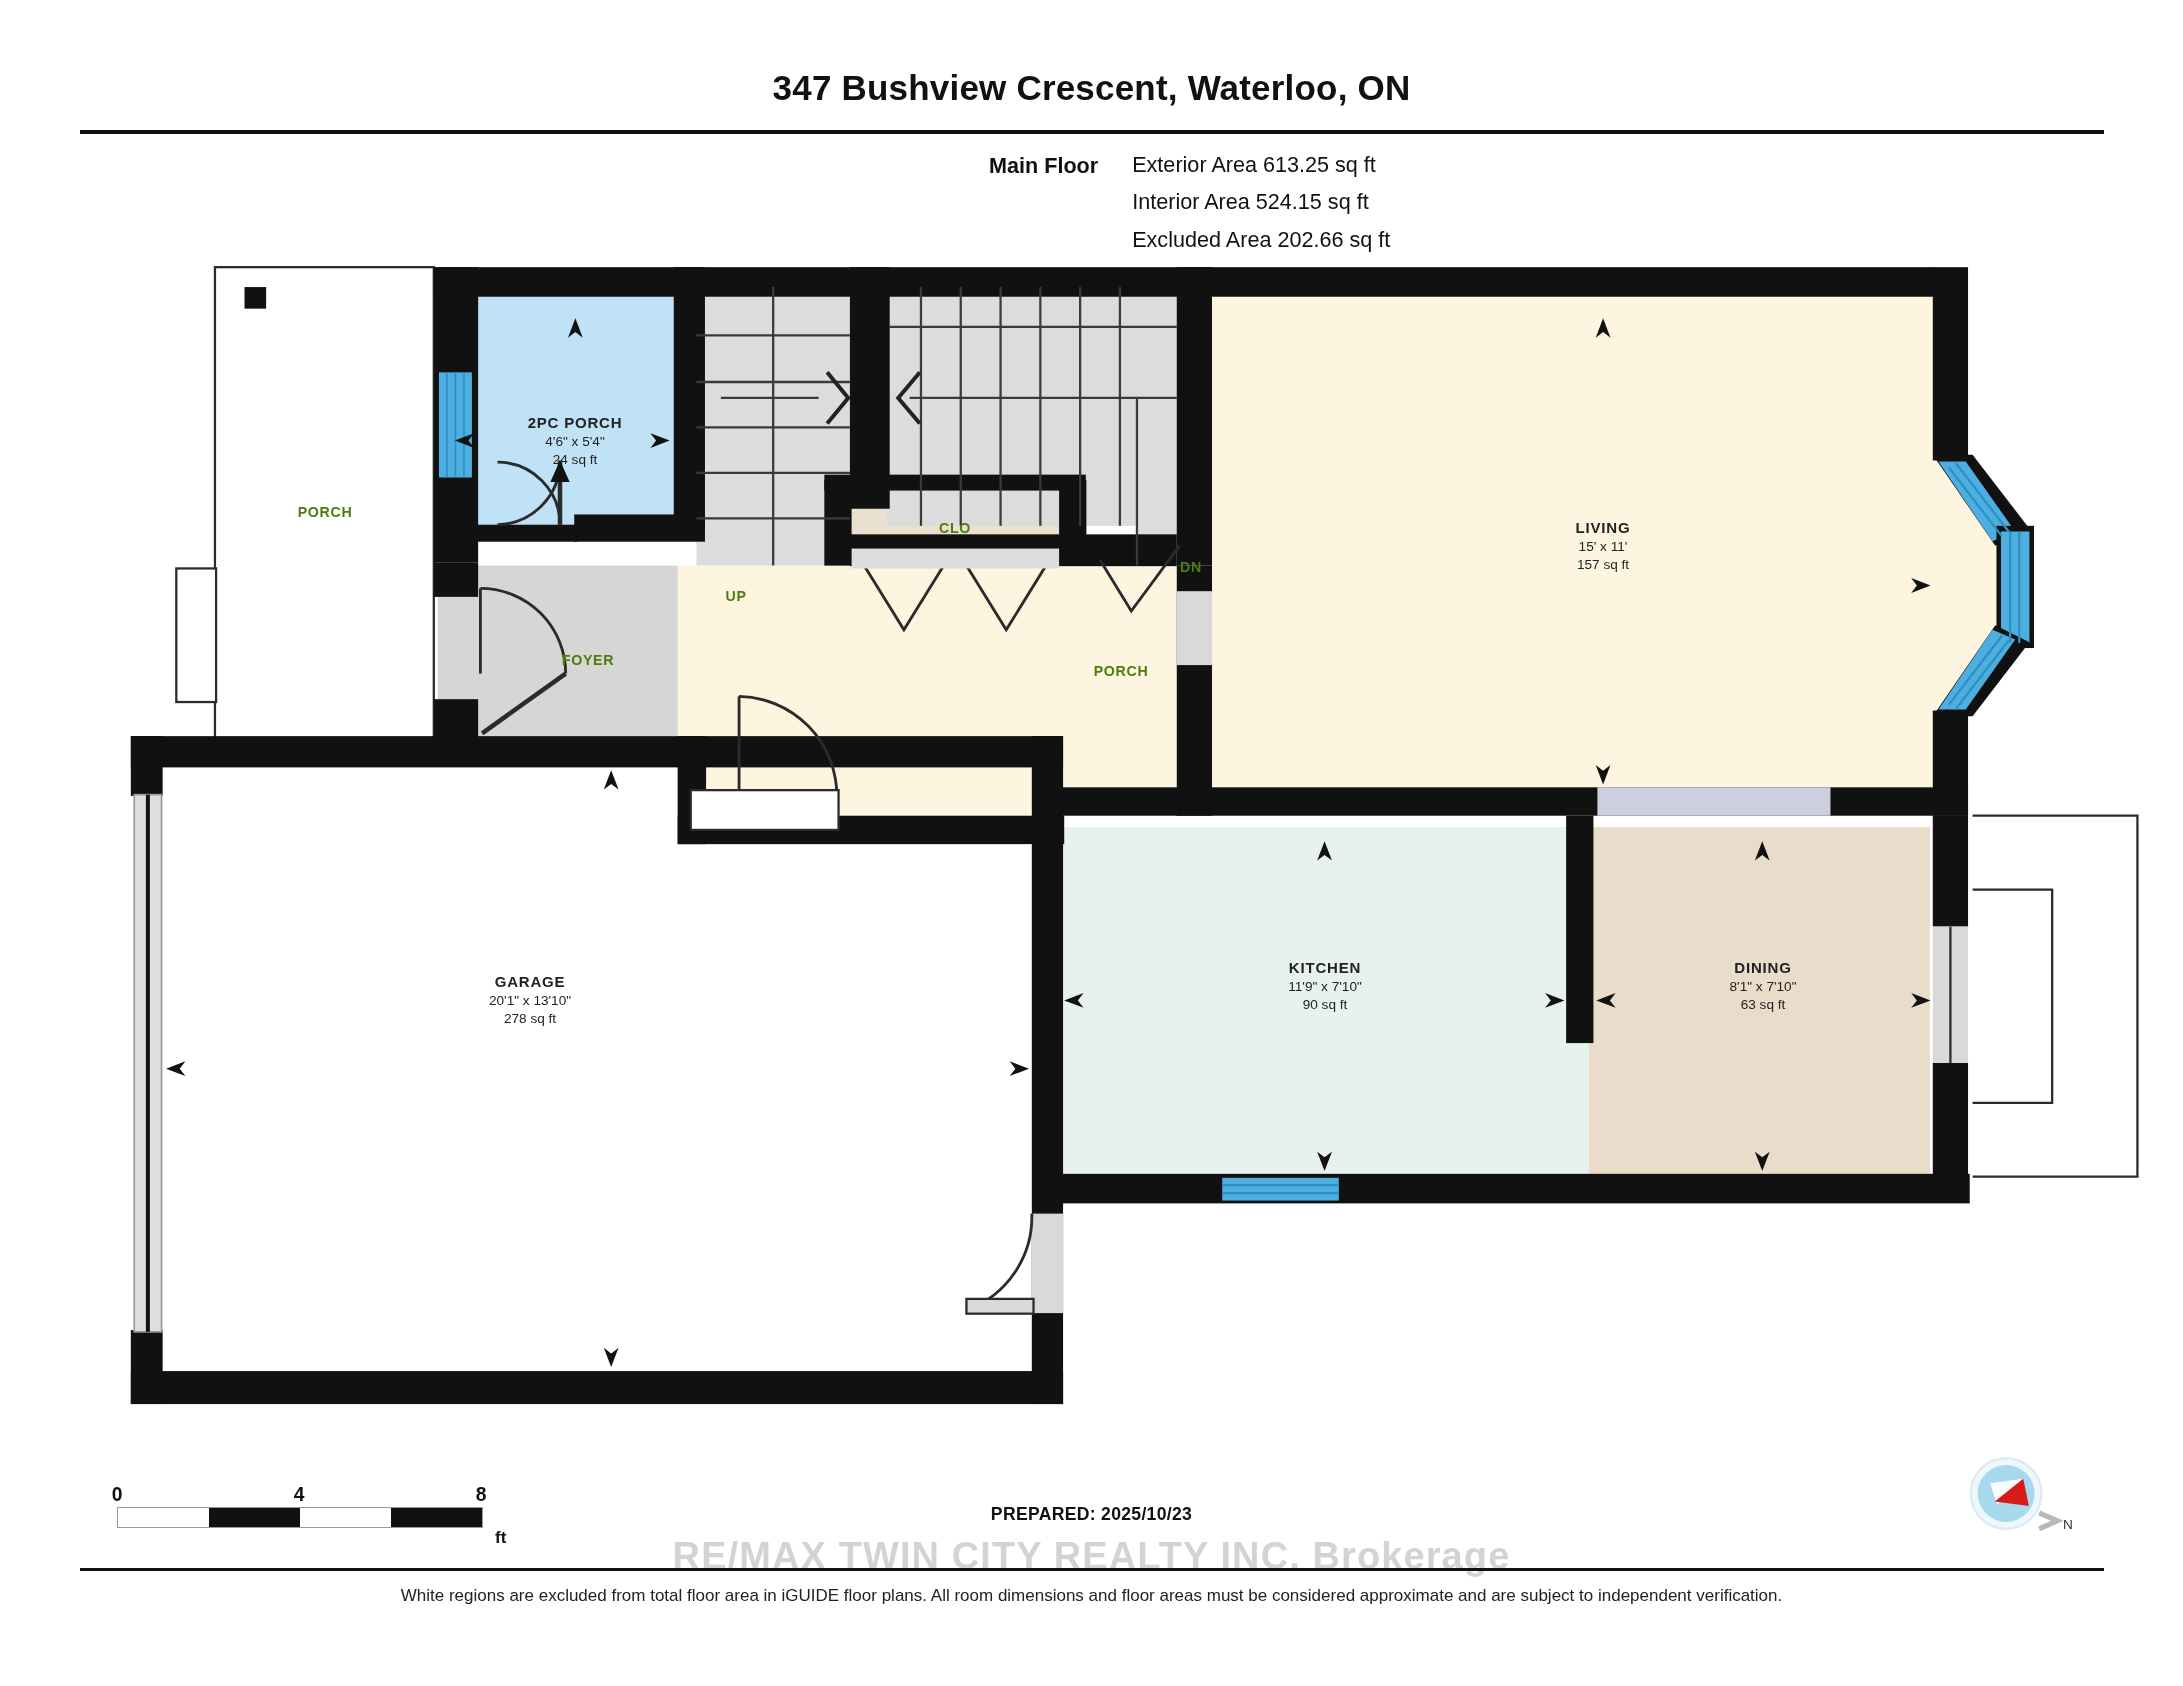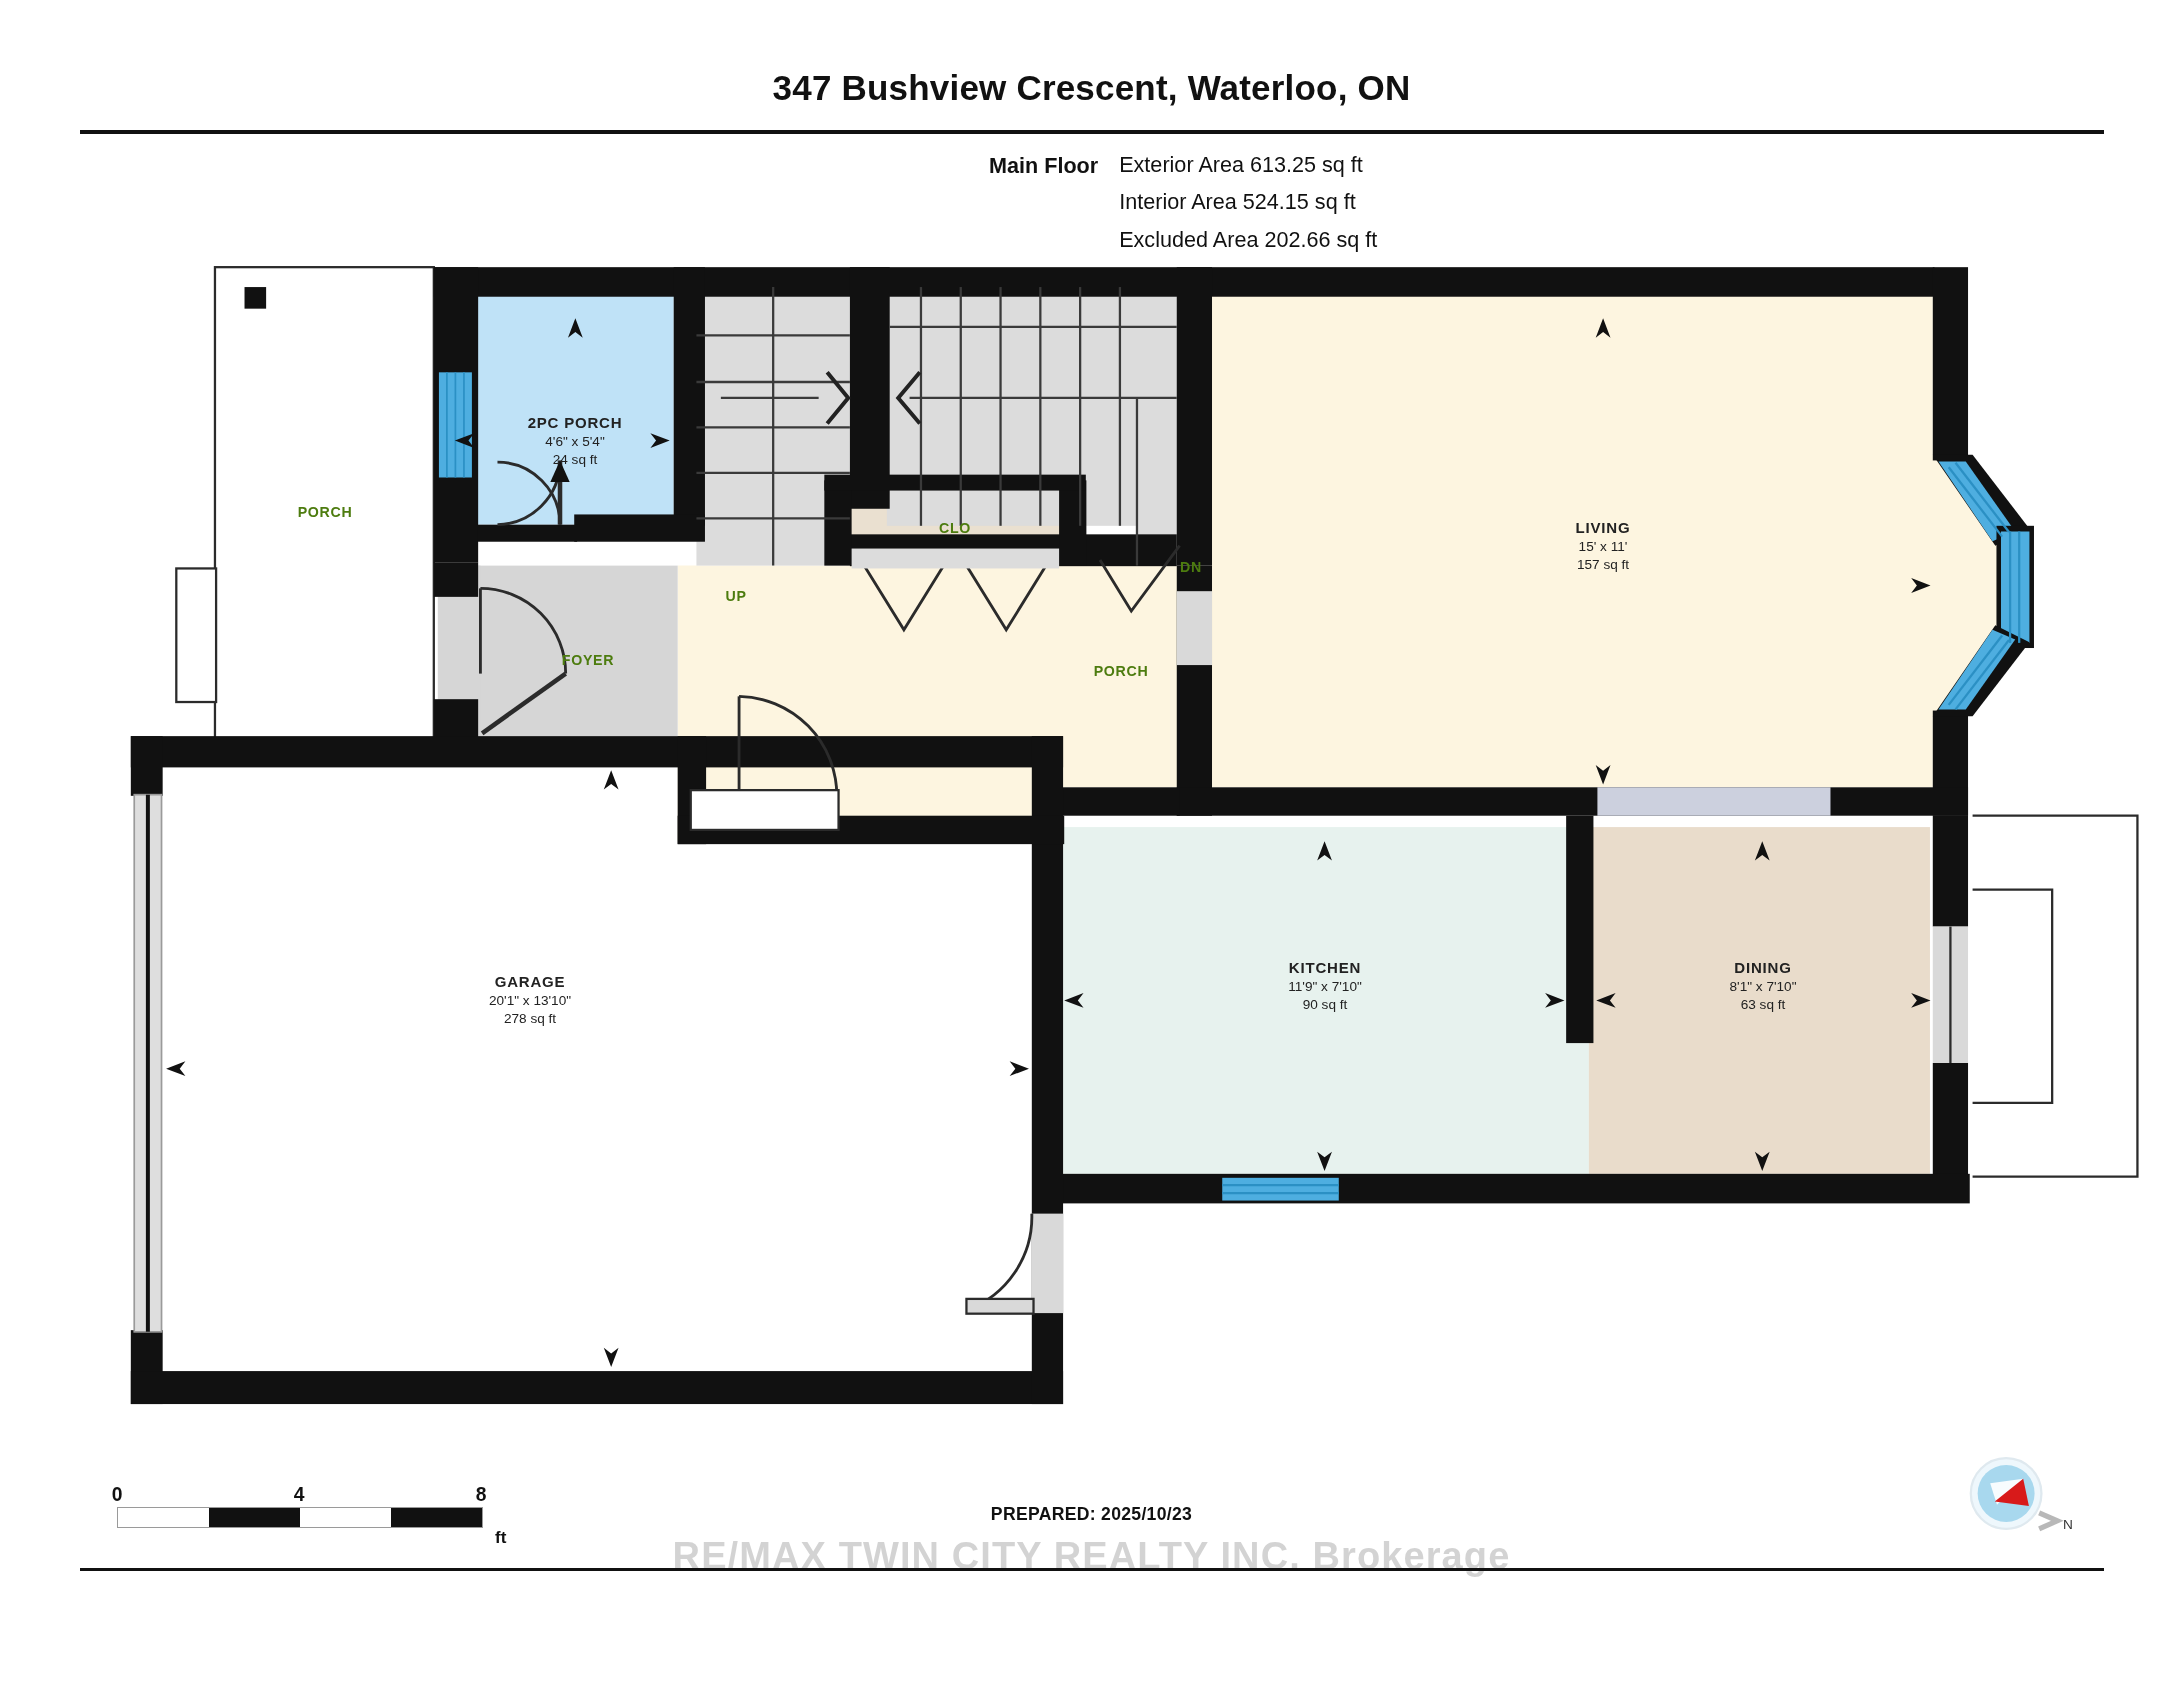--- a/index.html
+++ b/index.html
@@ -11,21 +11,21 @@
 
   
   #title{
     position:absolute;left:0;top:68px;width:2183px;text-align:center;
     font-size:35px;font-weight:bold;letter-spacing:0.2px;color:#111;
   }
   #header-rule{
     position:absolute;left:80px;top:130px;width:2024px;height:4px;background:#111;
   }
   #floor-info{
-    position:absolute;left:989px;top:152px;display:flex;gap:21px;
+    position:absolute;left:989px;top:152px;display:flex;gap:34px;
   }
   #floor-info .floor-name{
     font-size:21.6px;font-weight:bold;white-space:nowrap;padding-top:1.1px;
   }
   #floor-info .areas{display:flex;flex-direction:column;gap:11.4px;}
   #floor-info .areas div{font-size:21.6px;white-space:nowrap;}
 
   
   #plan{position:absolute;left:0;top:0;width:2183px;height:1686px;}
   #plan svg{display:block;}
@@ -367,15 +367,16 @@
       <polygon points="118,52 72,98 60,60" fill="#ffffff" opacity=".92"></polygon>
       <polygon points="118,52 128,100 68,92" fill="#d81a1a"></polygon>
       <g opacity=".35">
         <path d="M146,112 L178,126 L146,140" fill="none" stroke="#333" stroke-width="9"></path>
       </g>
       <text x="188" y="140" font-family="Liberation Sans, sans-serif" font-size="24" fill="#333">N</text>
     </svg>
   </div>
 
   <div id="footer-rule"></div>
+  <div id="disclaimer">White regions are excluded from total floor area in iGUIDE floor plans. All room dimensions and floor areas must be considered approximate and are subject to independent verification.</div>
 
 </div>
 
 
 </body></html>

